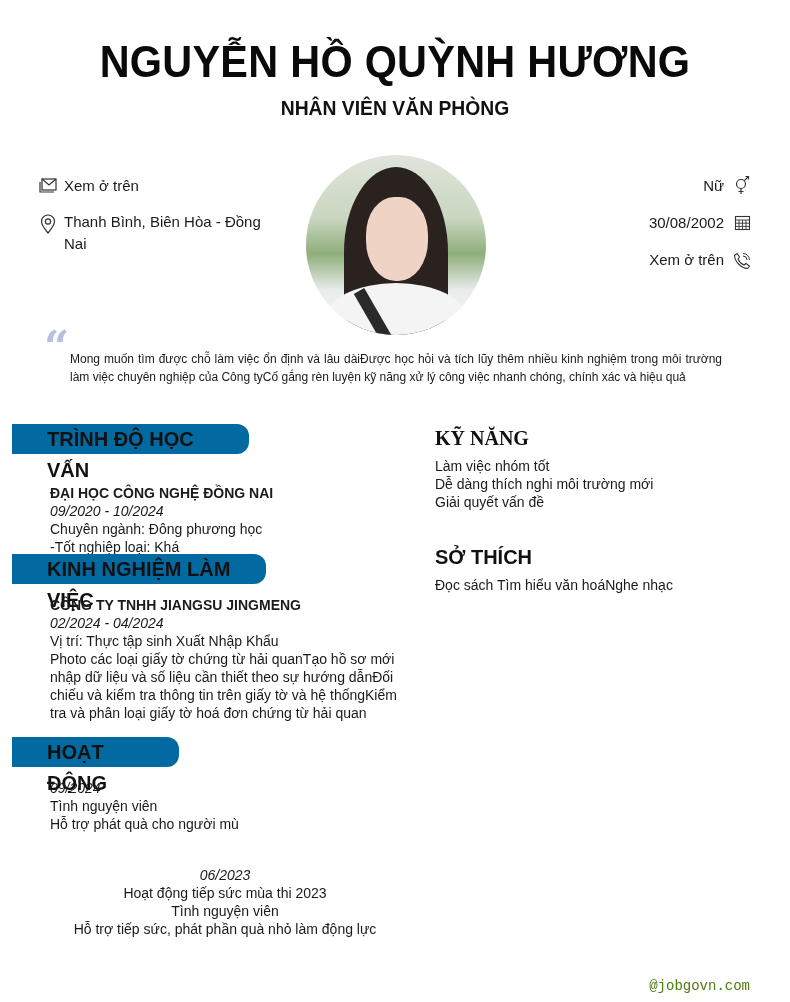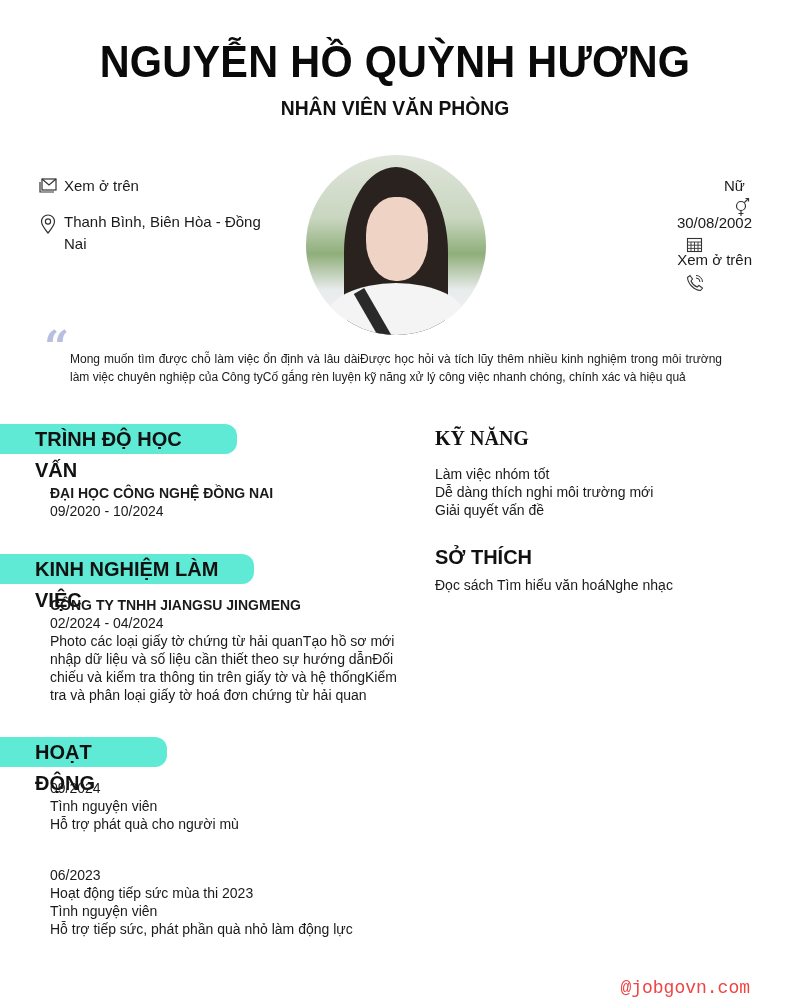--- a/index.html
+++ b/index.html
@@ -12,45 +12,45 @@
     font-size: 45px; font-weight: bold; letter-spacing: 0.3px; color: #0a0a0a;
     transform: scaleX(0.92); transform-origin: center;
   }
   .title {
     position: absolute; left: 0; width: 790px; top: 96px; text-align: center;
     font-size: 21px; font-weight: bold; color: #111;
     transform: scaleX(0.92); transform-origin: center;
   }
   .contact { position: absolute; font-size: 15px; color: #1a1a1a; line-height: 22px; display: flex; align-items: flex-start; }
   .contact .ico { width: 20px; height: 20px; margin-right: 6px; flex: none; display:flex; align-items:center; justify-content:center; }
-  .contact.right { flex-direction: column; justify-content: flex-end; }
+  .contact.right { flex-direction: row; justify-content: flex-end; }
   .contact.right .ico { margin-right: 0; margin-left: 8px; }
   .photo {
     position: absolute; left: 306px; top: 155px; width: 180px; height: 180px; border-radius: 50%;
     overflow: hidden;
     background: radial-gradient(ellipse at 50% 40%, #f0d9cc 0 18%, transparent 19%),
                 linear-gradient(180deg, #dfe5da 0%, #c9d6c0 35%, #8fae7a 55%, #e9ecec 75%, #f3f3f3 100%);
   }
   .photo .hair { position:absolute; left:38px; top:12px; width:104px; height:170px; border-radius: 50% 50% 20% 20%; background:#2a221f; }
   .photo .face { position:absolute; left:60px; top:42px; width:62px; height:84px; border-radius: 45% 45% 48% 48%; background:#efd3c5; }
   .photo .shirt { position:absolute; left:20px; top:128px; width:140px; height:70px; border-radius: 50% 50% 0 0; background:#f4f4f4; }
   .photo .strap { position:absolute; left:62px; top:132px; width:12px; height:60px; background:#2a2a2a; transform: rotate(-30deg); }
   .quote-mark { position: absolute; left: 44px; top: 326px; font-size: 44px; font-weight: bold; color: #b8bfe0; font-family: "DejaVu Serif", serif; line-height: 44px; }
   .objective { position: absolute; left: 70px; top: 350px; width: 652px; font-size: 12px; line-height: 18px; color: #1a1a1a; text-align: justify; }
   .sec-head {
-    position: absolute; left: 0; height: 30px; background: #5eead4; border-radius: 0 12px 12px 0;
+    position: absolute; left: 12px; height: 30px; background: #0369a1; border-radius: 0 12px 12px 0;
     font-size: 20px; font-weight: bold; color: #111; padding-left: 35px; padding-right: 22px; line-height: 31px; box-sizing: border-box;
     transform-origin: left;
   }
   .block { position: absolute; left: 50px; width: 350px; font-size: 14px; line-height: 18px; color: #1a1a1a; }
   .block .org { font-weight: bold; font-size: 14px; }
-  .block .date { }
+  .block .date { font-style: italic; }
   .rhead { position: absolute; left: 435px; font-size: 20px; font-weight: bold; color: #111; }
   .rlist { position: absolute; left: 435px; font-size: 14px; line-height: 18px; color: #1a1a1a; }
-  .footer { position: absolute; right: 40px; top: 978px; font-family: "Liberation Mono", "DejaVu Sans Mono", monospace; font-size: 18px; color: #ef4444; }
+  .footer { position: absolute; right: 40px; top: 978px; font-family: "Liberation Mono", "DejaVu Sans Mono", monospace; font-size: 14px; color: #4d7c0f; }
 </style>
 </head>
 <body>
 
 <div>
 
   <div class="name">NGUYỄN HỒ QUỲNH HƯƠNG</div>
   <div class="title">NHÂN VIÊN VĂN PHÒNG</div>
 
   <div class="contact" style="left:38px; top:175px;">
@@ -111,44 +111,47 @@
     <div class="strap"></div>
   </div>
 
   <div class="quote-mark">“</div>
   <div class="objective">Mong muốn tìm được chỗ làm việc ổn định và lâu dàiĐược học hỏi và tích lũy thêm nhiều kinh nghiệm trong môi trường làm việc chuyên nghiệp của Công tyCố gắng rèn luyện kỹ năng xử lý công việc nhanh chóng, chính xác và hiệu quả</div>
 
   <div class="sec-head" style="top:424px; width:237px;">TRÌNH ĐỘ HỌC VẤN</div>
   <div class="block" style="top:466px;margin-top:18px;">
     <div class="org">ĐẠI HỌC CÔNG NGHỆ ĐỒNG NAI</div>
     <div class="date">09/2020 - 10/2024</div>
+    <div>Chuyên ngành: Đông phương học</div>
+    <div>-Tốt nghiệp loại: Khá</div>
   </div>
 
   <div class="sec-head" style="top:554px; width:254px;">KINH NGHIỆM LÀM VIỆC</div>
   <div class="block" style="top:596px;">
     <div class="org">CÔNG TY TNHH JIANGSU JINGMENG</div>
     <div class="date">02/2024 - 04/2024</div>
+    <div>Vị trí: Thực tập sinh Xuất Nhập Khẩu</div>
     <div>Photo các loại giấy tờ chứng từ hải quanTạo hồ sơ mới nhập dữ liệu và số liệu cần thiết theo sự hướng dẫnĐối chiếu và kiểm tra thông tin trên giấy tờ và hệ thốngKiểm tra và phân loại giấy tờ hoá đơn chứng từ hải quan</div>
   </div>
 
   <div class="sec-head" style="top:737px; width:167px;">HOẠT ĐỘNG</div>
   <div class="block" style="top:779px;">
     <div class="date">09/2024</div>
     <div>Tình nguyện viên</div>
     <div>Hỗ trợ phát quà cho người mù</div>
   </div>
-  <div class="block" style="top:866px;">
+  <div class="block" style="top:866px;text-align:center;">
     <div class="date">06/2023</div>
     <div>Hoạt động tiếp sức mùa thi 2023</div>
     <div>Tình nguyện viên</div>
     <div>Hỗ trợ tiếp sức, phát phần quà nhỏ làm động lực</div>
   </div>
 
   <div class="rhead" style="top:427px;font-family:Liberation Serif, serif;">KỸ NĂNG</div>
-  <div class="rlist" style="top:457px;margin-top:8px;">
+  <div class="rlist" style="top:457px;">
     <div>Làm việc nhóm tốt</div>
     <div>Dễ dàng thích nghi môi trường mới</div>
     <div>Giải quyết vấn đề</div>
   </div>
 
   <div class="rhead" style="top:546px;">SỞ THÍCH</div>
   <div class="rlist" style="top:576px;text-align:right;">Đọc sách Tìm hiểu văn hoáNghe nhạc</div>
 
   <div class="footer">@jobgovn.com</div>
 </div>

